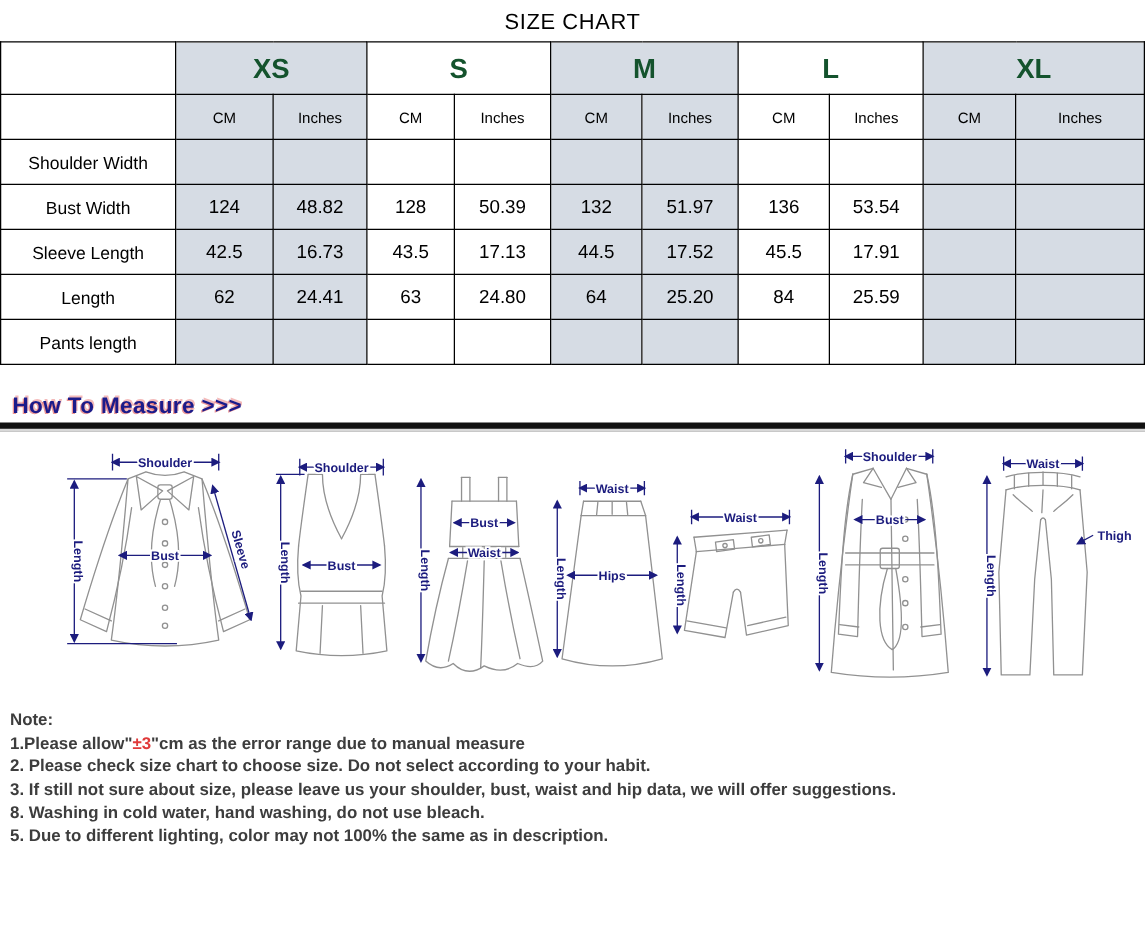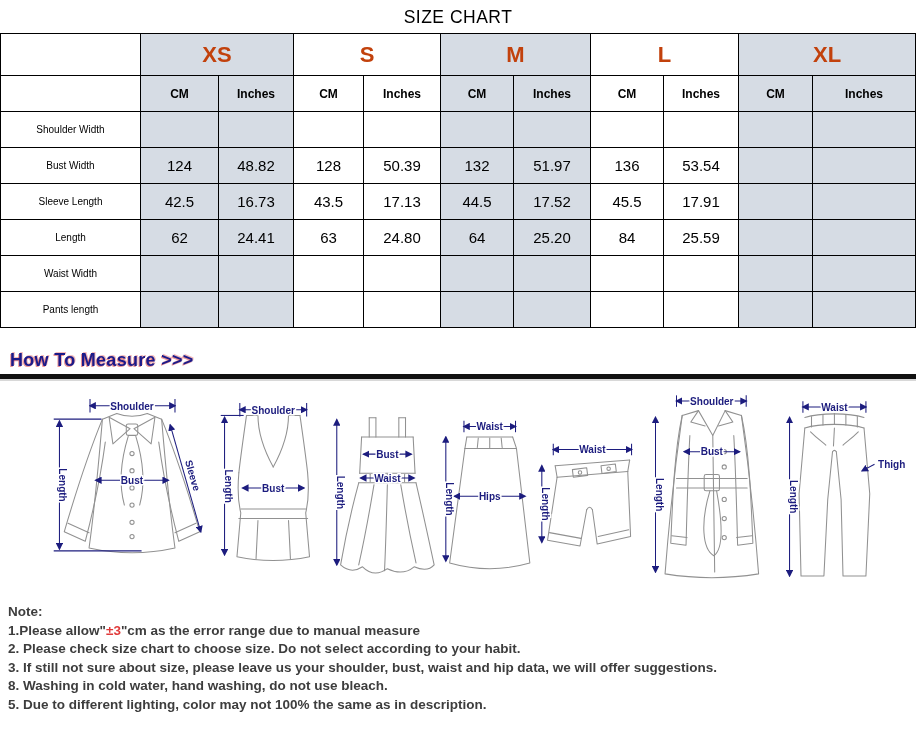--- a/index.html
+++ b/index.html
@@ -6,23 +6,23 @@
   body{width:916px;height:749px;overflow:hidden;background:#fff;
        font-family:"Liberation Sans",sans-serif;color:#000;}
   
   .title{height:26px;padding-top:7px;text-align:center;font-size:17.5px;
          font-weight:normal;letter-spacing:.5px;}
   
   table.size{border-collapse:collapse;table-layout:fixed;width:916px;}
   table.size th,table.size td{border:1px solid #000;text-align:center;
          vertical-align:middle;overflow:hidden;padding:0;}
   th.corner{background:#fff;}
-  th.sz{height:41px;font-size:22px;font-weight:600;color:#c2410c;}
-  th.un{height:35px;font-size:12px;font-weight:bold;color:#000;}
-  th.rl{height:35px;font-size:10px;font-weight:400;background:#fff;}
+  th.sz{height:41px;font-size:22px;font-weight:600;color:#14532d;}
+  th.un{height:35px;font-size:12px;font-weight:normal;color:#000;}
+  th.rl{height:35px;font-size:14px;font-weight:400;background:#fff;}
   td.v{height:35px;font-size:15px;font-weight:400;}
   .sh{background:#d6dce4;}
   
   .measure-head{margin:22px 0 3px 10px;font-size:18px;font-weight:bold;
        color:#1b1b8a;letter-spacing:.3px;
        text-shadow:-1px 1px 0 rgba(215,25,25,.45),1px -1px 0 rgba(215,25,25,.30);}
   .rule{height:5px;background:#111;border-bottom:2px solid #d8d8d8;}
   
   .figs{display:flex;justify-content:space-between;align-items:flex-start;
         padding:7px 4px 0 4px;height:205px;margin-left:44px;}
@@ -123,33 +123,20 @@
       <td class="v">63</td>
       <td class="v">24.80</td>
       <td class="v sh">64</td>
       <td class="v sh">25.20</td>
       <td class="v">84</td>
       <td class="v">25.59</td>
       <td class="v sh"></td>
       <td class="v sh"></td>
     </tr>
     <tr>
-      <th class="rl">Waist Width</th>
-      <td class="v sh"></td>
-      <td class="v sh"></td>
-      <td class="v"></td>
-      <td class="v"></td>
-      <td class="v sh"></td>
-      <td class="v sh"></td>
-      <td class="v"></td>
-      <td class="v"></td>
-      <td class="v sh"></td>
-      <td class="v sh"></td>
-    </tr>
-    <tr>
       <th class="rl">Pants length</th>
       <td class="v sh"></td>
       <td class="v sh"></td>
       <td class="v"></td>
       <td class="v"></td>
       <td class="v sh"></td>
       <td class="v sh"></td>
       <td class="v"></td>
       <td class="v"></td>
       <td class="v sh"></td>

